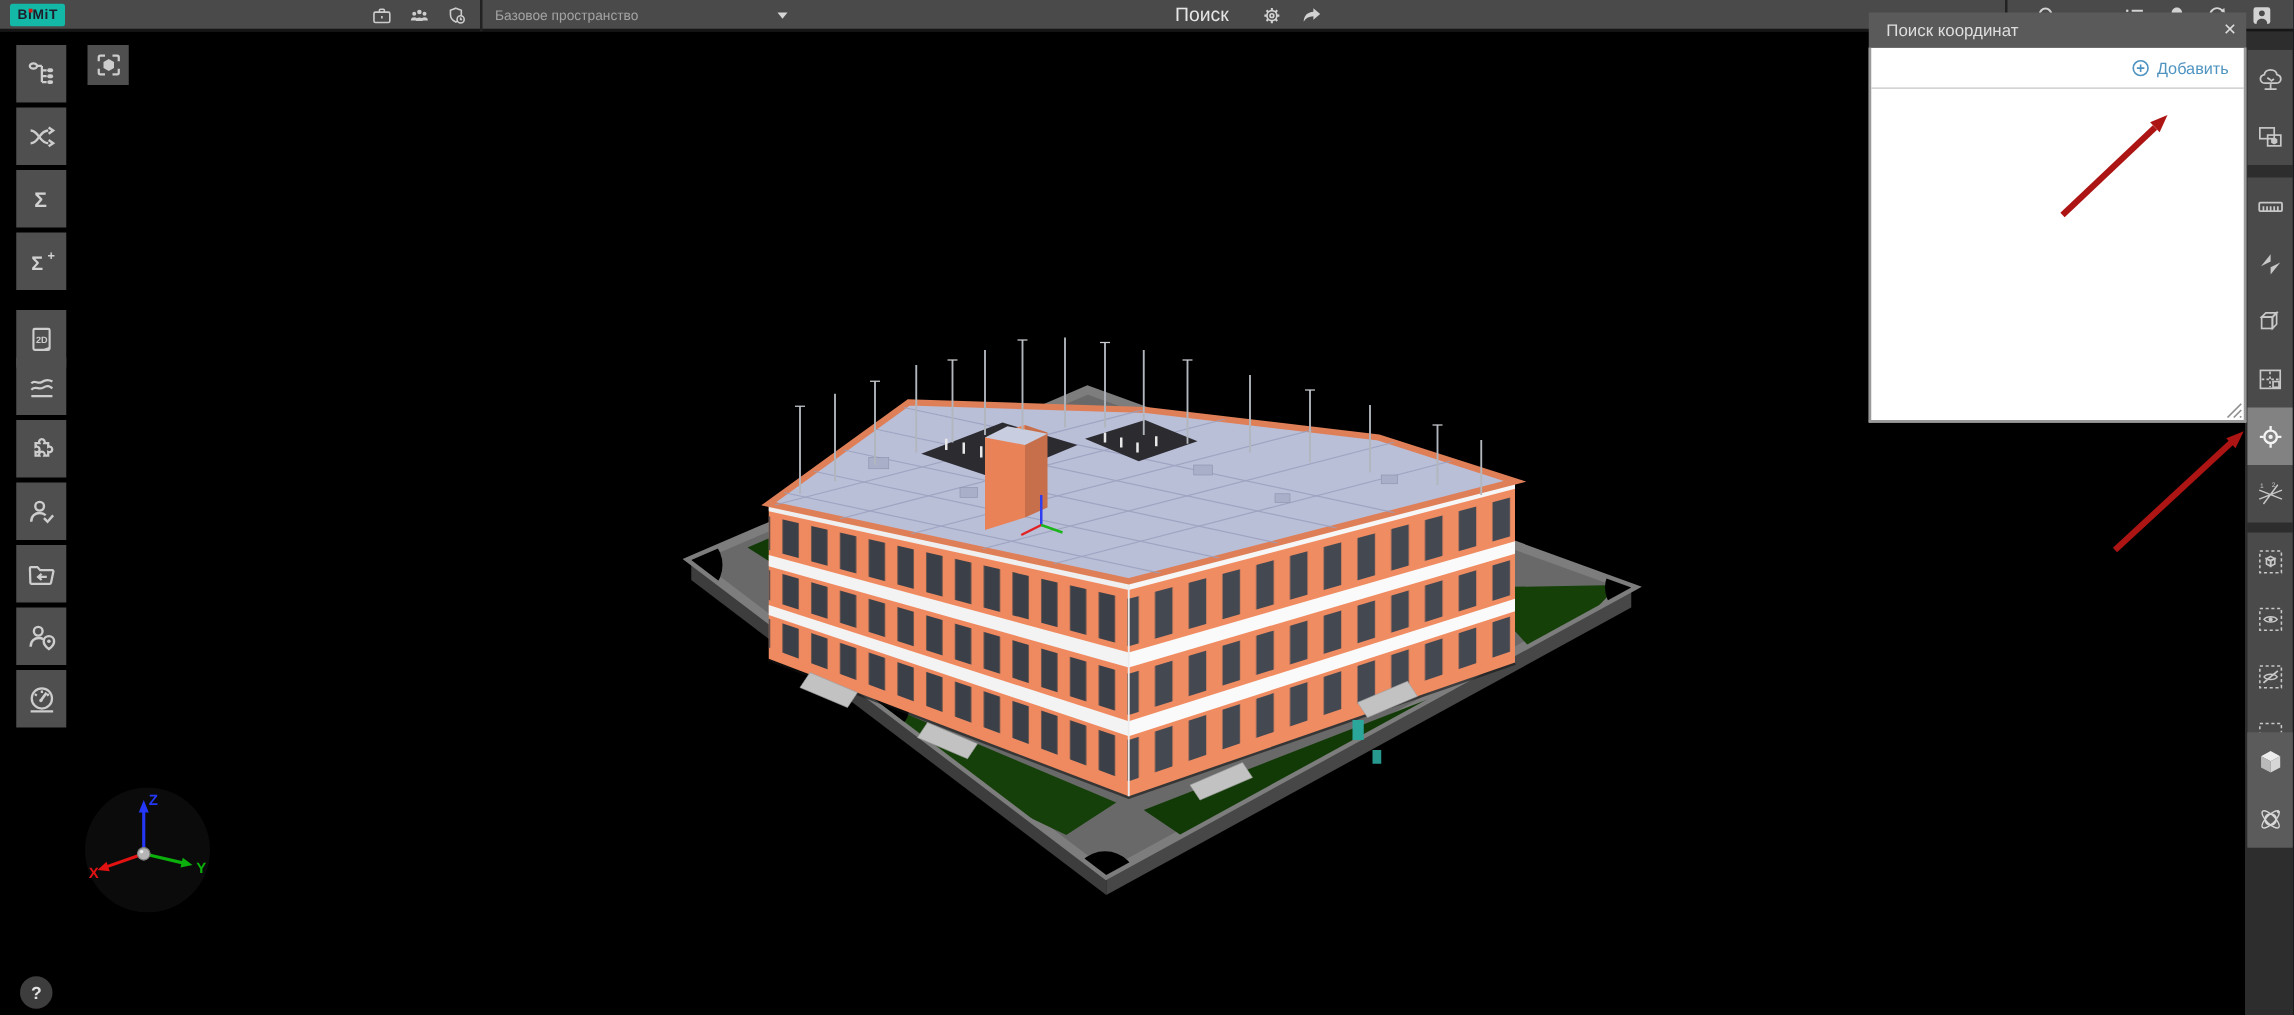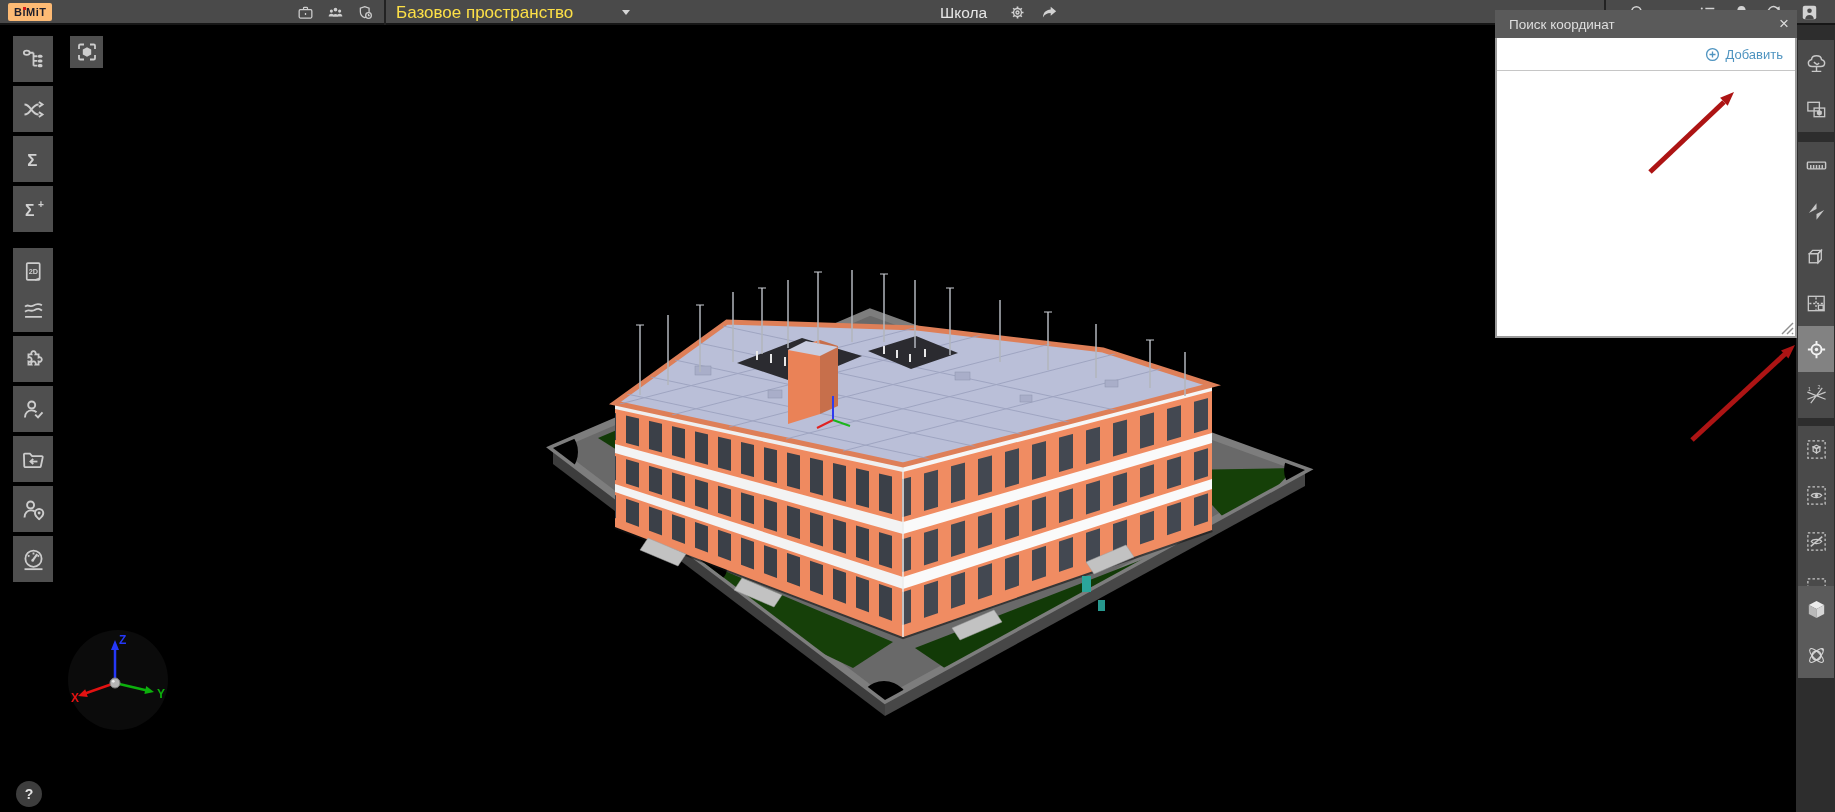--- a/index.html
+++ b/index.html
@@ -5,30 +5,30 @@
 <style>
   * { margin:0; padding:0; box-sizing:border-box; }
   html,body { width:1835px; height:812px; background:#000; overflow:hidden;
     font-family:"Liberation Sans", sans-serif; }
   #app { position:relative; width:1835px; height:812px; background:#000; }
 
   
   #topbar { position:absolute; left:0; top:0; width:1835px; height:25px;
     background:#4a4a4a; border-bottom:2px solid #161616; z-index:30; }
   .tb-abs { position:absolute; top:0; height:25px; display:flex; align-items:center; }
-  #logo { left:8px; top:3px; height:18px; background:#fdba74; border-radius:2px;
+  #logo { left:8px; top:3px; height:18px; background:#14b8a6; border-radius:2px;
     padding:0 6px; position:absolute; display:flex; align-items:center; }
   #logo .logo-txt { font-size:11px; font-weight:bold; color:#1d1d2b; letter-spacing:.5px; }
   #logo .logo-dot { position:absolute; left:14.5px; top:3.5px; width:3px; height:3px;
     background:#d81616; }
   .tb-btn { width:26px; height:25px; display:flex; align-items:center; justify-content:center;
     background:none; border:none; cursor:pointer; position:absolute; top:0; }
   .tb-btn svg { width:19px; height:19px; }
   .tb-div { position:absolute; top:0; width:2px; height:25px; background:#222; }
-  #workspace { left:396px; font-size:17px; color:#fde047; }
+  #workspace { left:396px; font-size:11px; color:#a3a3a3; }
   #ws-caret { position:absolute; left:622px; top:10px; width:0; height:0;
     border-left:4.5px solid transparent; border-right:4.5px solid transparent;
     border-top:5px solid #d6d6d6; }
   #proj-title { left:940px; font-size:15.5px; color:#e6e6e6; }
   .badge-dot { position:absolute; width:8px; height:8px; border-radius:50%;
     background:#e31717; right:1px; bottom:3px; }
 
   
   .lt-btn { position:absolute; left:13px; width:40px; height:46px; background:#4f4f4f;
     border:none; cursor:pointer; display:flex; align-items:center; justify-content:center; z-index:10; }
@@ -398,21 +398,21 @@
     <svg viewBox="0 0 24 24">
           <use href="#sy-shield"></use>
         </svg>
       </button>
   <div class="tb-div" style="left:384px"></div>
   <div class="tb-abs" id="workspace">
     <span>Базовое пространство</span>
   </div>
   <span id="ws-caret"></span>
   <div class="tb-abs" id="proj-title">
-    <span>Школа</span>
+    <span>Поиск</span>
   </div>
   <button class="tb-btn" style="left:1004px">
     <svg viewBox="0 0 24 24">
           <use href="#sy-gear"></use>
         </svg>
       </button>
   <button class="tb-btn" style="left:1036px">
     <svg viewBox="0 0 24 24">
           <use href="#sy-share"></use>
         </svg>

